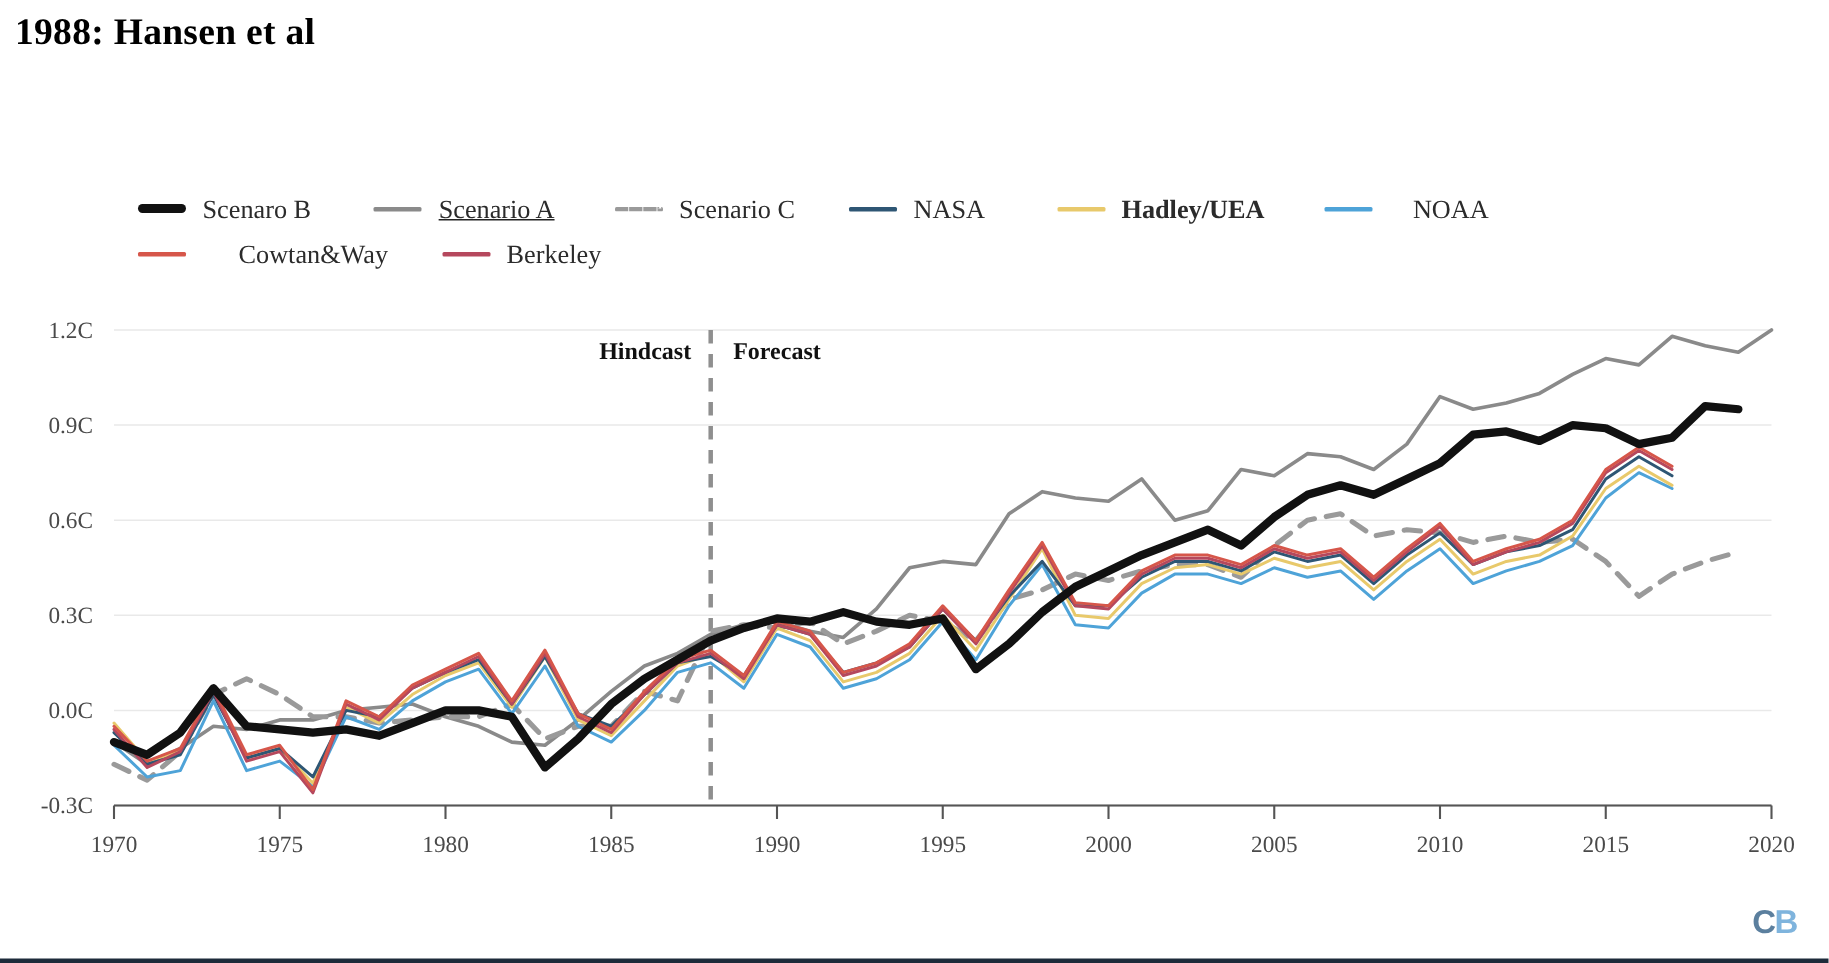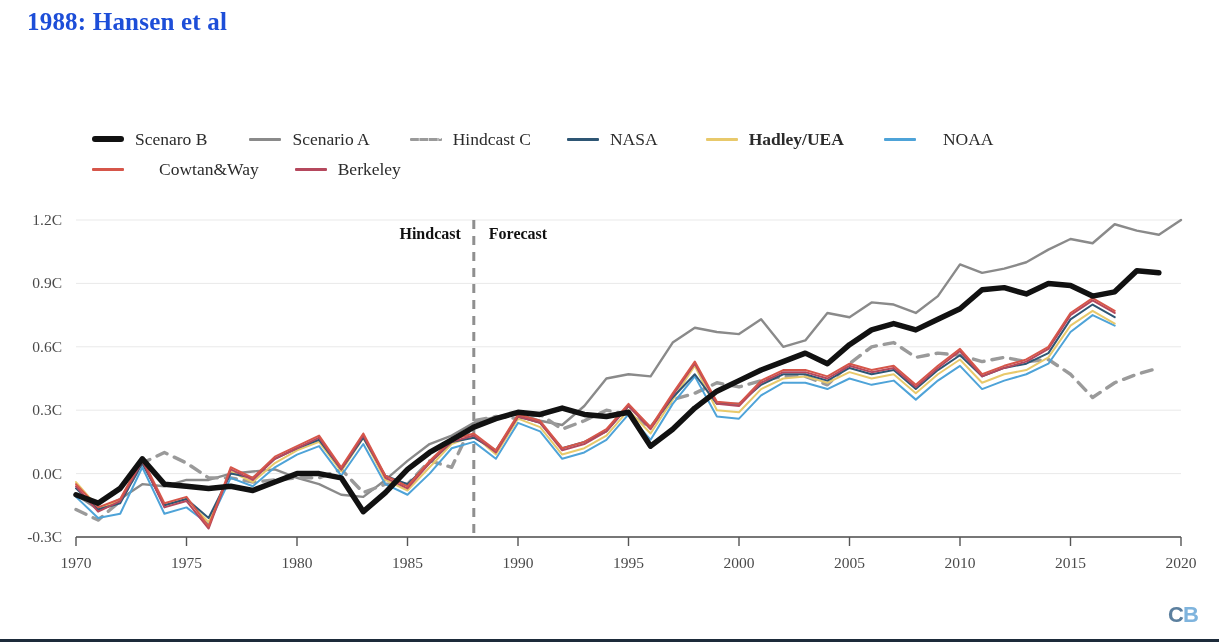--- a/index.html
+++ b/index.html
@@ -6,25 +6,25 @@
   body{
     width:1219px;height:642px;
     background:#ffffff;
     font-family:"Liberation Serif", serif;
     color:#222222;
     overflow:hidden;
     position:relative;
   }
   #page-title{
     position:absolute;
-    left:27px;top:8px;
+    left:10px;top:8px;
     font-size:25px;
     font-weight:bold;
     font-family:"Liberation Serif", serif;
-    color:#1d4ed8;
+    color:#000000;
     letter-spacing:0.2px;
   }
   #legend{
     position:absolute;
     left:92px;top:124px;
     width:1020px;
   }
   .legend-row{
     display:flex;
     align-items:center;
@@ -87,27 +87,27 @@
 <body>
 
 <div id="page-title">1988: Hansen et al</div>
 
 <div id="legend">
     <div class="legend-row">
       <div class="legend-item" style="margin-right: 42px;">
         <span class="legend-swatch" style="height: 6px; background: rgb(17, 17, 17); border-radius: 3px;"></span>
         <span class="legend-label">Scenaro B</span>
       </div>
-      <div class="legend-item" style="margin-right: 40px;">
+      <div class="legend-item" style="margin-right: 40px; text-decoration: underline;">
         <span class="legend-swatch" style="background: rgb(138, 138, 138);"></span>
         <span class="legend-label">Scenario A</span>
       </div>
       <div class="legend-item" style="margin-right: 36px;">
         <span class="legend-swatch" style="height: 0px; border-top: 3px dashed rgb(154, 154, 154);"></span>
-        <span class="legend-label">Hindcast C</span>
+        <span class="legend-label">Scenario C</span>
       </div>
       <div class="legend-item" style="margin-right: 48px;">
         <span class="legend-swatch" style="background: rgb(46, 86, 116);"></span>
         <span class="legend-label">NASA</span>
       </div>
       <div class="legend-item" style="margin-right: 40px; font-weight: bold;">
         <span class="legend-swatch" style="background: rgb(232, 201, 107);"></span>
         <span class="legend-label">Hadley/UEA</span>
       </div>
       <div class="legend-item" style="margin-right: 0px; gap: 16px;">

